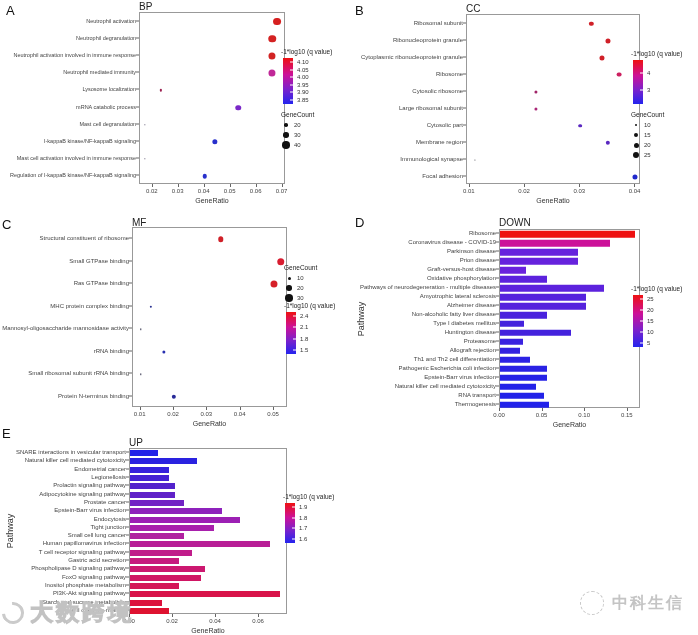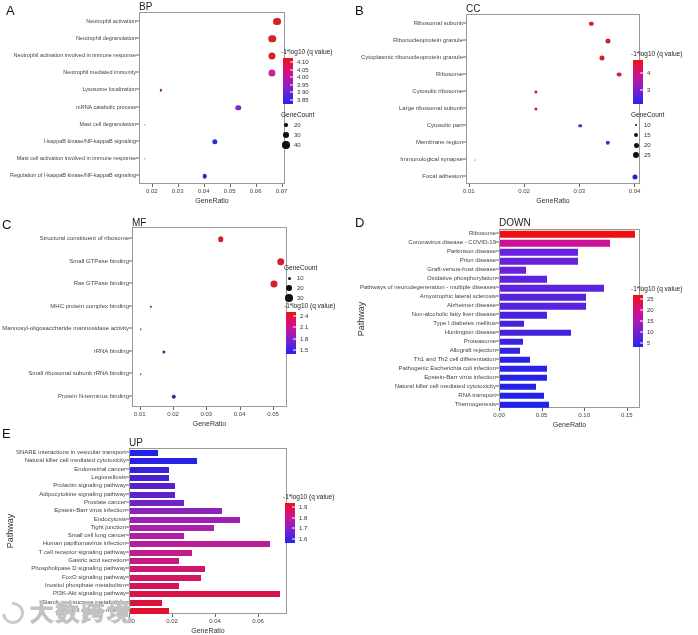--- a/index.html
+++ b/index.html
@@ -456,13 +456,17 @@
           <div class="cbar-tick" style="top: 36px;"></div>
           <div class="cbar-lab" style="top: 36px;">1.6</div>
         </div>
       </div>
     </div>
 
   <div class="wm" style="left:2px;top:597px;">
     <span class="wm-logo-left"></span>
     <span class="wm-left-text">大数跨境</span>
   </div>
+  <div class="wm" style="left:580px;top:591px;">
+    <span class="wm-logo-right"></span>
+    <span class="wm-right-text">中科生信</span>
+  </div>
 </div>
 
 </body></html>

